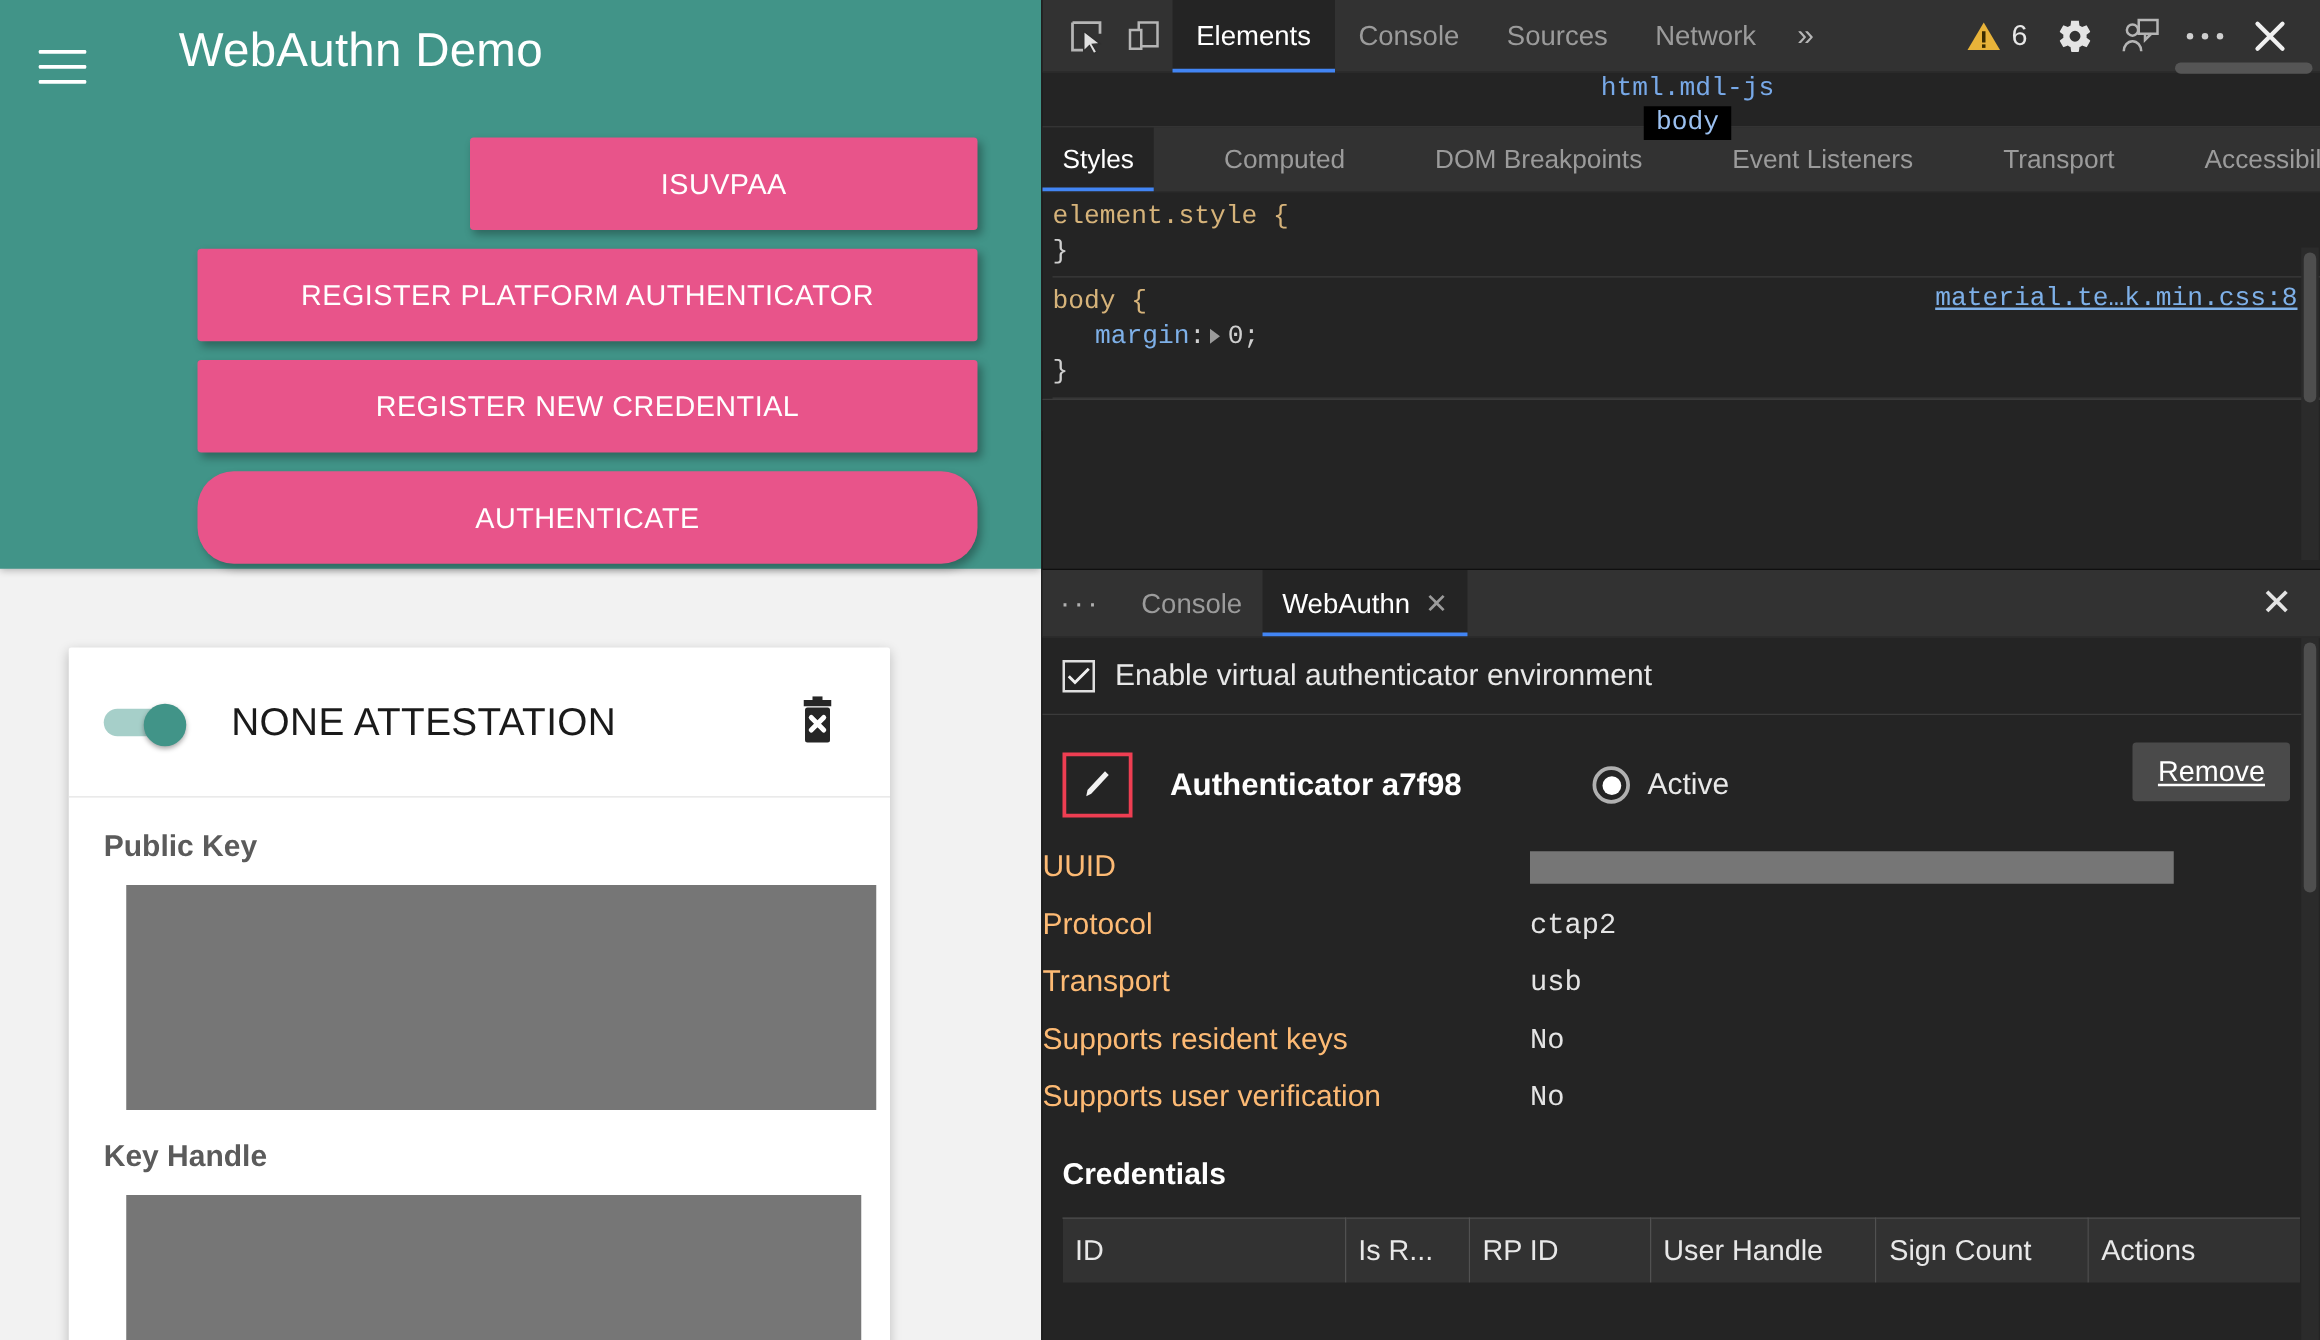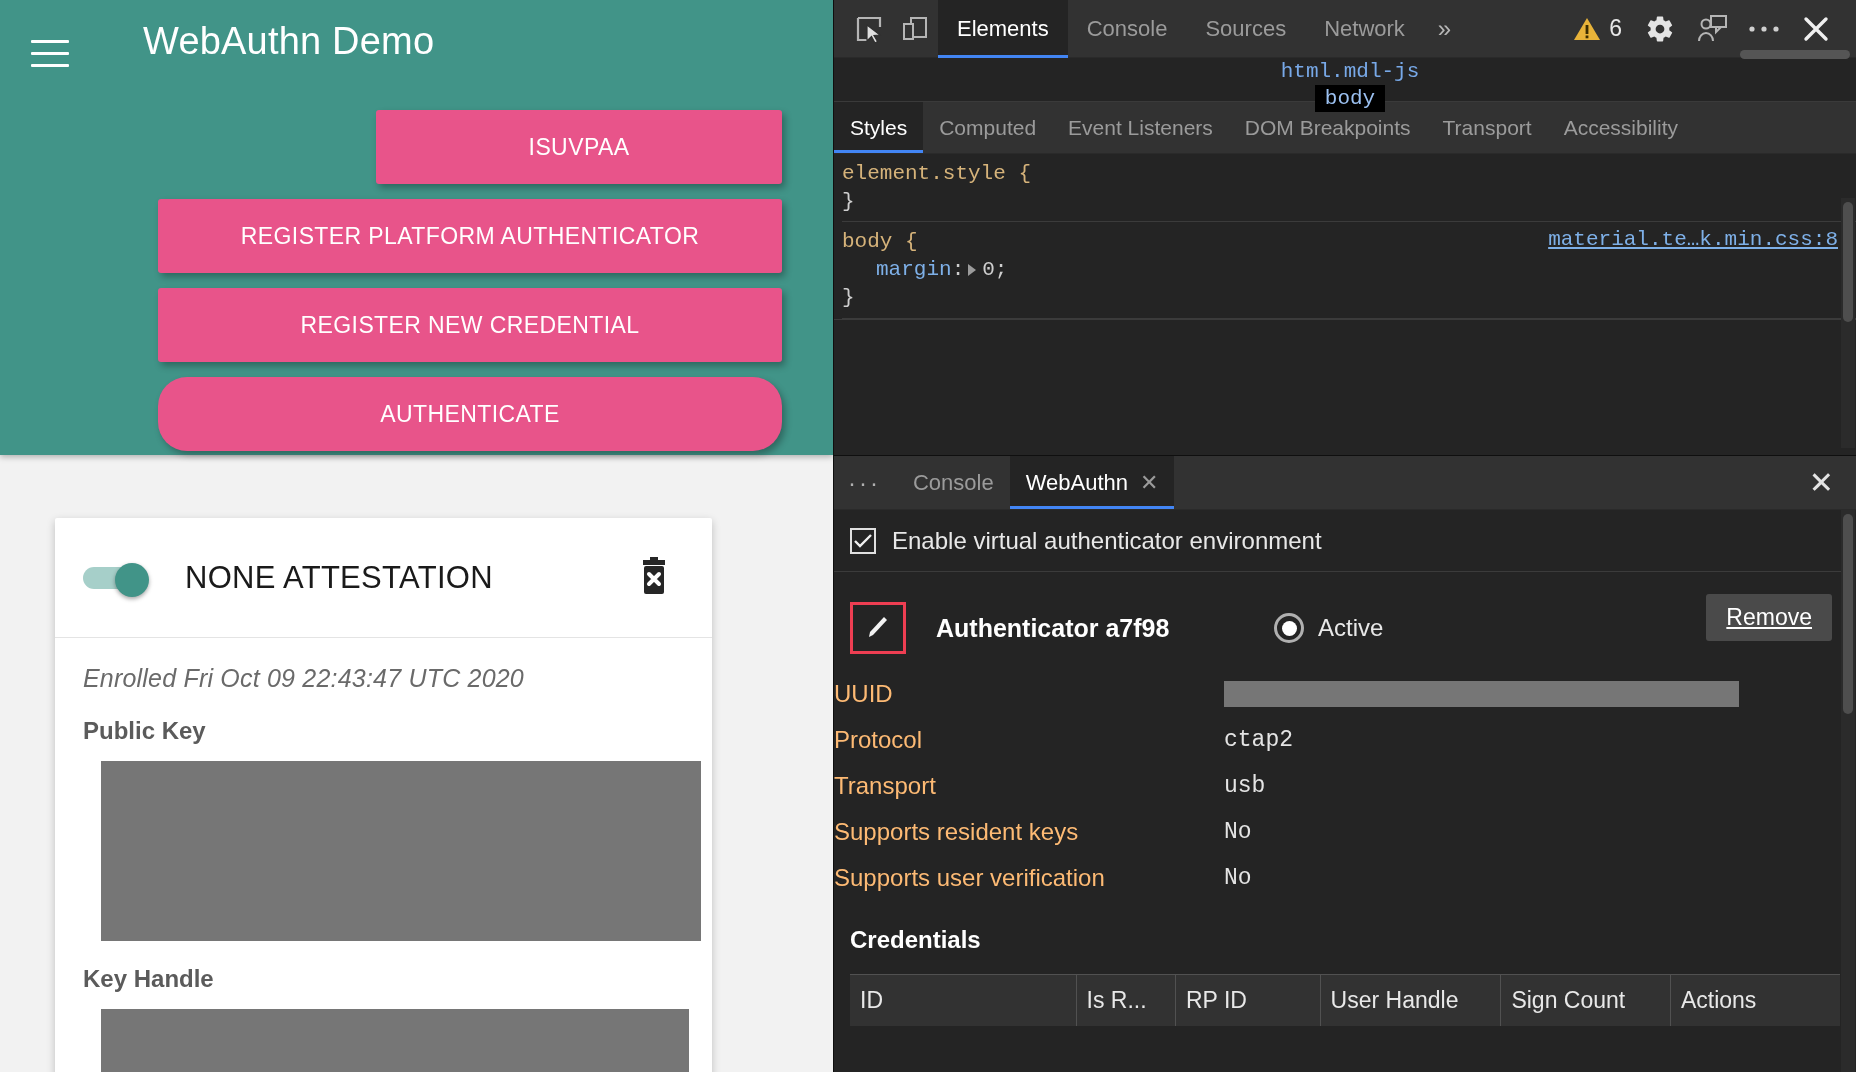--- a/index.html
+++ b/index.html
@@ -143,20 +143,21 @@
     border-bottom:1px solid #3a3a3a;
     flex-direction:column;
   }
   .crumb { padding:2px 10px; color:#78a9e8; cursor:pointer; }
   .crumb.sel { background:#000; color:#9bc0f0; }
 
   
   .pane-tabs {
     height:52px; background:#323232; display:flex; align-items:stretch;
     border-bottom:1px solid #2a2a2a;
+    gap:40px;
   }
   .pane-tab {
     display:flex; align-items:center; padding:0 16px; font-size:21px;
     color:#9b9b9b; cursor:pointer; position:relative; white-space:nowrap;
   }
   .pane-tab.active { color:#fff; background:#242424; }
   .pane-tab.active::after {
     content:""; position:absolute; left:0; right:0; bottom:0; height:3px;
     background:#4285f4;
   }
@@ -364,21 +365,20 @@
       <button class="trash-btn">
         <svg width="40" height="42" viewBox="0 0 40 42">
           <rect x="9" y="3" width="22" height="5" fill="#262626"></rect>
           <rect x="16" y="0" width="8" height="4" fill="#262626"></rect>
           <rect x="10" y="9" width="20" height="28" rx="2" fill="#262626"></rect>
           <path d="M15 17 L25 27 M25 17 L15 27" stroke="#fff" stroke-width="4" stroke-linecap="round"></path>
         </svg>
       </button>
     </div>
     <div class="cred-body">
-      <div class="enrolled">Enrolled Fri Oct 09 22:43:47 UTC 2020</div>
       <div class="field-label">Public Key</div>
       <div class="blob"></div>
       <div class="field-label second">Key Handle</div>
       <div class="blob second"></div>
     </div>
   </div>
 </div>
 
 <div id="devtools">
 
@@ -455,24 +455,24 @@
   </div>
 
   <div class="pane-tabs">
     <div class="pane-tab active">
       <span>Styles</span>
     </div>
     <div class="pane-tab">
       <span>Computed</span>
     </div>
     <div class="pane-tab">
+      <span>DOM Breakpoints</span>
+    </div>
+    <div class="pane-tab">
       <span>Event Listeners</span>
-    </div>
-    <div class="pane-tab">
-      <span>DOM Breakpoints</span>
     </div>
     <div class="pane-tab">
       <span>Transport</span>
     </div>
     <div class="pane-tab">
       <span>Accessibility</span>
     </div>
   </div>
 
 

